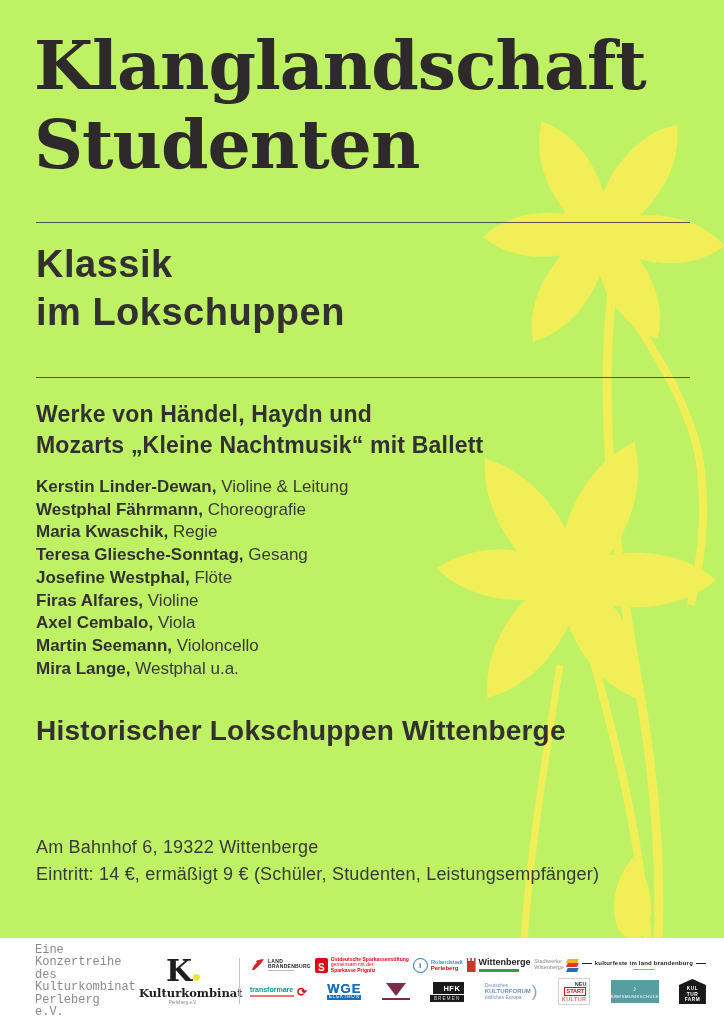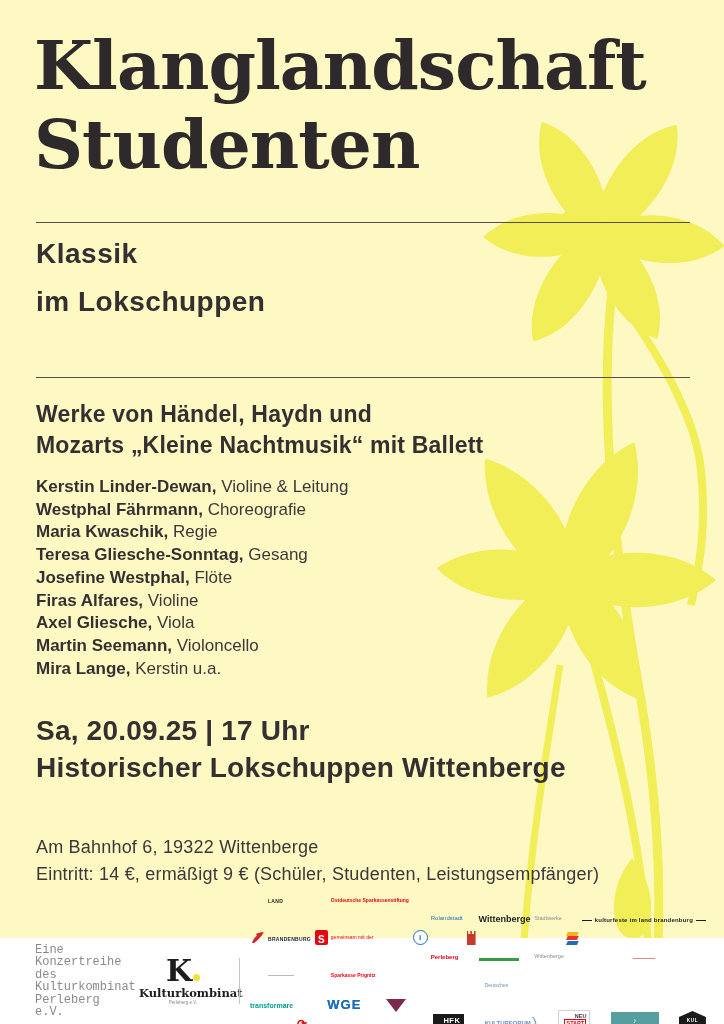--- a/index.html
+++ b/index.html
@@ -1,36 +1,36 @@
 <!DOCTYPE html>
 <html><head>
 <meta charset="utf-8">
 <style>
   html,body{margin:0;padding:0;background:#888;}
   .poster{
     position:relative;width:724px;height:1024px;margin:0 auto;
-    background:#fef9c3;overflow:hidden;
+    background:#bef264;overflow:hidden;
     font-family:"Liberation Sans",sans-serif;color:#383334;
   }
   
   .flowers{position:absolute;inset:0;z-index:0;}
   
   .layer{position:absolute;inset:0;z-index:1;}
   .title{
     position:absolute;left:34px;top:26px;
     font-family:"DejaVu Serif","Liberation Serif",serif;
     font-weight:800;font-size:68px;line-height:79px;letter-spacing:-1px;
     color:#2e2a2b;
   }
   .rule{position:absolute;left:36px;width:654px;height:0;border-top:1px solid #55504f;}
   .rule1{top:222px;}
   .rule2{top:377px;}
   .heading{
-    position:absolute;left:36px;top:230px;
-    font-size:28px;line-height:48px;font-weight:700;color:#343031;letter-spacing:.5px;
+    position:absolute;left:36px;top:240px;
+    font-size:38px;line-height:48px;font-weight:700;color:#343031;letter-spacing:.5px;
   }
   .program{
     position:absolute;left:36px;top:399px;
     font-size:23px;line-height:31px;font-weight:700;color:#343031;letter-spacing:.2px;
   }
   .performers{
     position:absolute;left:36px;top:476px;
     font-size:17px;line-height:22.7px;color:#3c3738;
   }
   .performers .b{font-weight:700;color:#343031;}
@@ -51,21 +51,21 @@
   .note{width:96px;font-size:12px;line-height:12.5px;color:#8a8a8a;flex:none;font-family:Liberation Mono, monospace;}
   .klogo{flex:none;width:88px;text-align:center;margin-left:8px;}
   .k-row{font-family:"DejaVu Serif","Liberation Serif",serif;font-weight:800;font-size:30px;line-height:28px;color:#1d1d1d;}
   .k-dot{display:inline-block;width:7px;height:7px;border-radius:50%;background:#ede23b;margin-left:1px;}
   .k-name{font-family:"DejaVu Serif","Liberation Serif",serif;font-weight:700;font-size:11.5px;color:#1d1d1d;margin-top:1px;}
   .k-sub{font-size:4.5px;color:#8a8a8a;}
   .vrule{flex:none;width:1px;height:46px;background:#c4c4c4;margin:0 10px 0 12px;}
   .logos{flex:1;display:flex;flex-direction:column;gap:5px;}
   .lrow{display:flex;align-items:center;justify-content:space-between;}
   .logo{display:flex;align-items:center;gap:3px;flex:none;}
-  .lcol{display:flex;flex-direction:column;line-height:1.08;gap:32px;}
+  .lcol{display:flex;flex-direction:column;line-height:1.08;}
   .t5{font-size:5px;} .t55{font-size:5.5px;} .t6{font-size:6px;} .t7{font-size:7px;}
   .bold{font-weight:700;}
   
   .eagle{flex:none;}
   .lb-name{color:#1d1d1d;letter-spacing:.3px;}
   .lb-bar{width:26px;height:1px;background:#b9b9b9;margin-top:1px;}
   .spk-glyph{flex:none;width:13px;height:15px;background:#e30613;color:#fff;font-weight:800;font-size:10px;
     display:flex;align-items:flex-end;justify-content:center;border-radius:2px;}
   .spk-txt{color:#e30613;}
   .rol-glyph{flex:none;width:13px;height:13px;border-radius:50%;background:#fff;border:1.5px solid #1d70b7;
@@ -192,27 +192,26 @@
       <div>Mozarts „Kleine Nachtmusik“ mit Ballett</div>
     </div>
 
     <div class="performers">
       <div><span class="b">Kerstin Linder-Dewan,</span> <span>Violine &amp; Leitung</span></div>
       <div><span class="b">Westphal Fährmann,</span> <span>Choreografie</span></div>
       <div><span class="b">Maria Kwaschik,</span> <span>Regie</span></div>
       <div><span class="b">Teresa Gliesche-Sonntag,</span> <span>Gesang</span></div>
       <div><span class="b">Josefine Westphal,</span> <span>Flöte</span></div>
       <div><span class="b">Firas Alfares,</span> <span>Violine</span></div>
-      <div><span class="b">Axel Gliesche,</span> <span>Viola</span></div>
+      <div><span class="b">Axel Cembalo,</span> <span>Viola</span></div>
       <div><span class="b">Martin Seemann,</span> <span>Violoncello</span></div>
-      <div><span class="b">Mira Lange,</span> <span>Kerstin u.a.</span></div>
+      <div><span class="b">Mira Lange,</span> <span>Westphal u.a.</span></div>
     </div>
 
     <div class="event">
-      <div>Sa, 20.09.25 | 17 Uhr</div>
       <div>Historischer Lokschuppen Wittenberge</div>
     </div>
 
     <div class="info">
       <div>Am Bahnhof 6, 19322 Wittenberge</div>
       <div>Eintritt: 14 €, ermäßigt 9 € (Schüler, Studenten, Leistungsempfänger)</div>
     </div>
   </div>
 
   <div class="footer">

